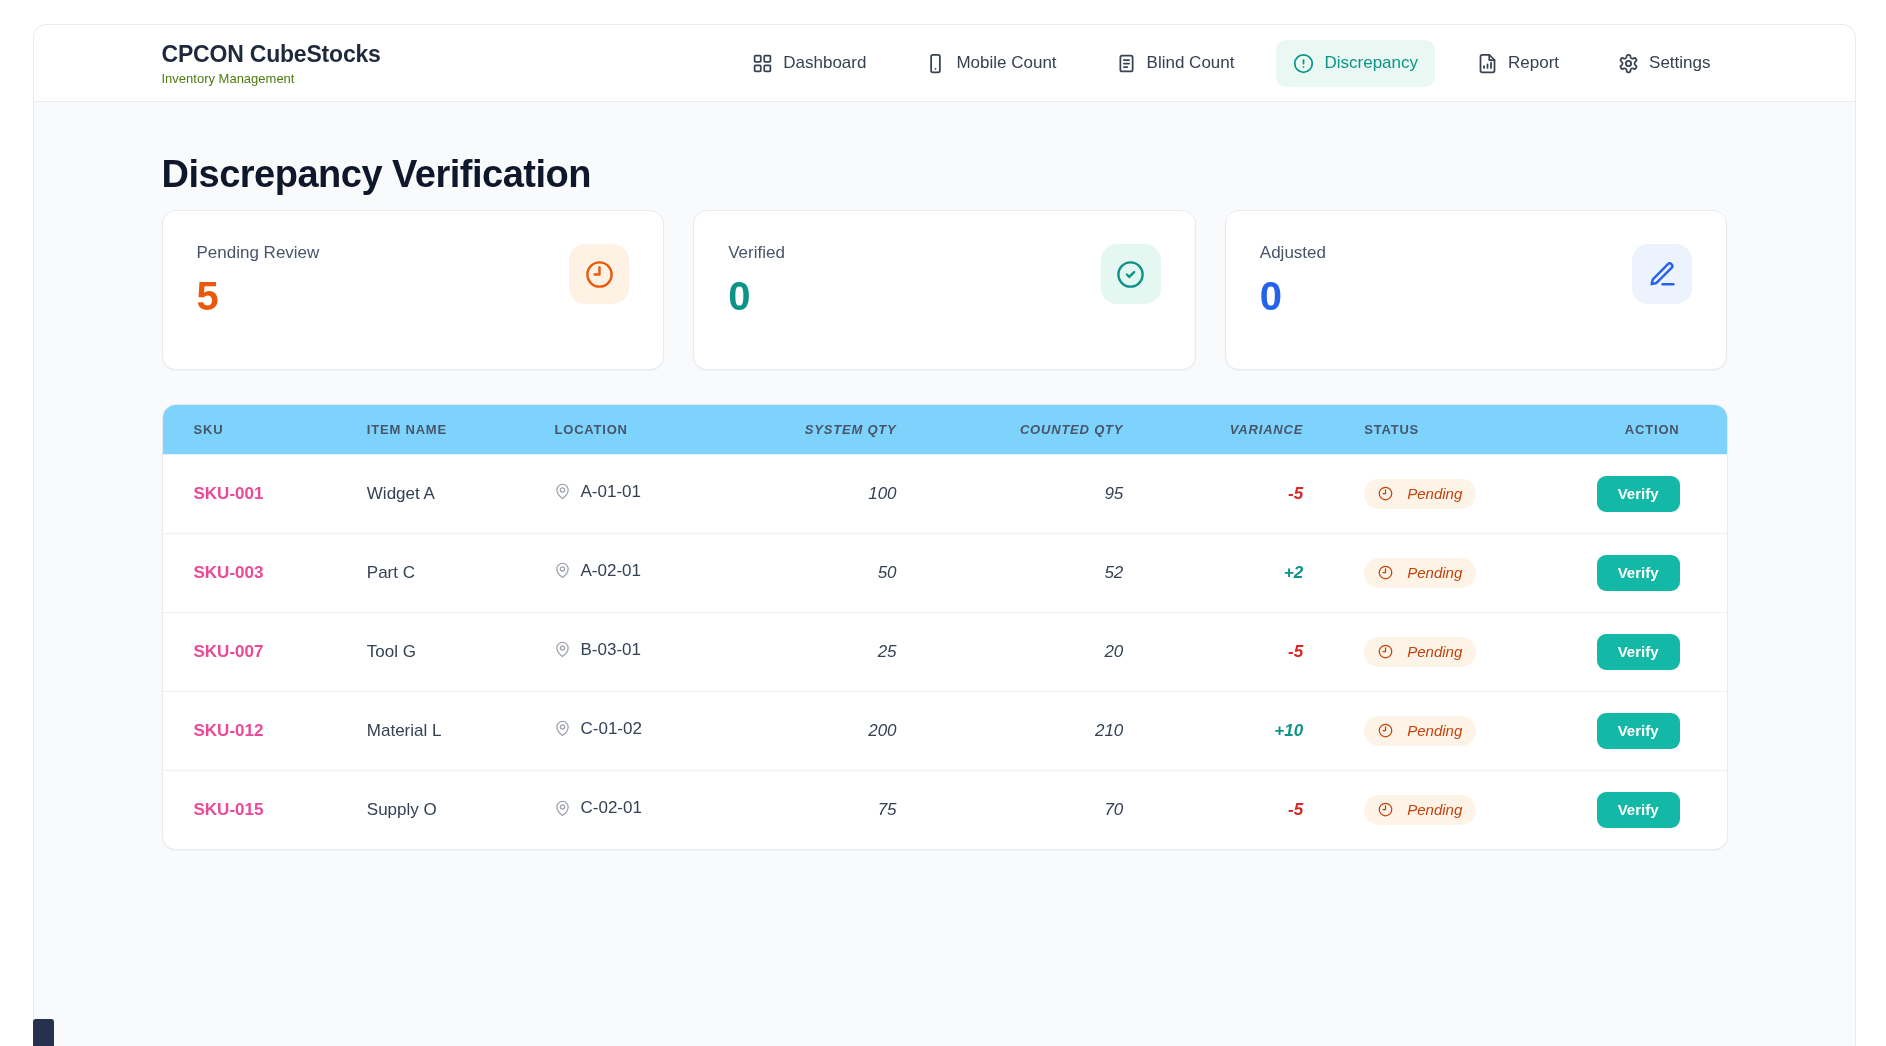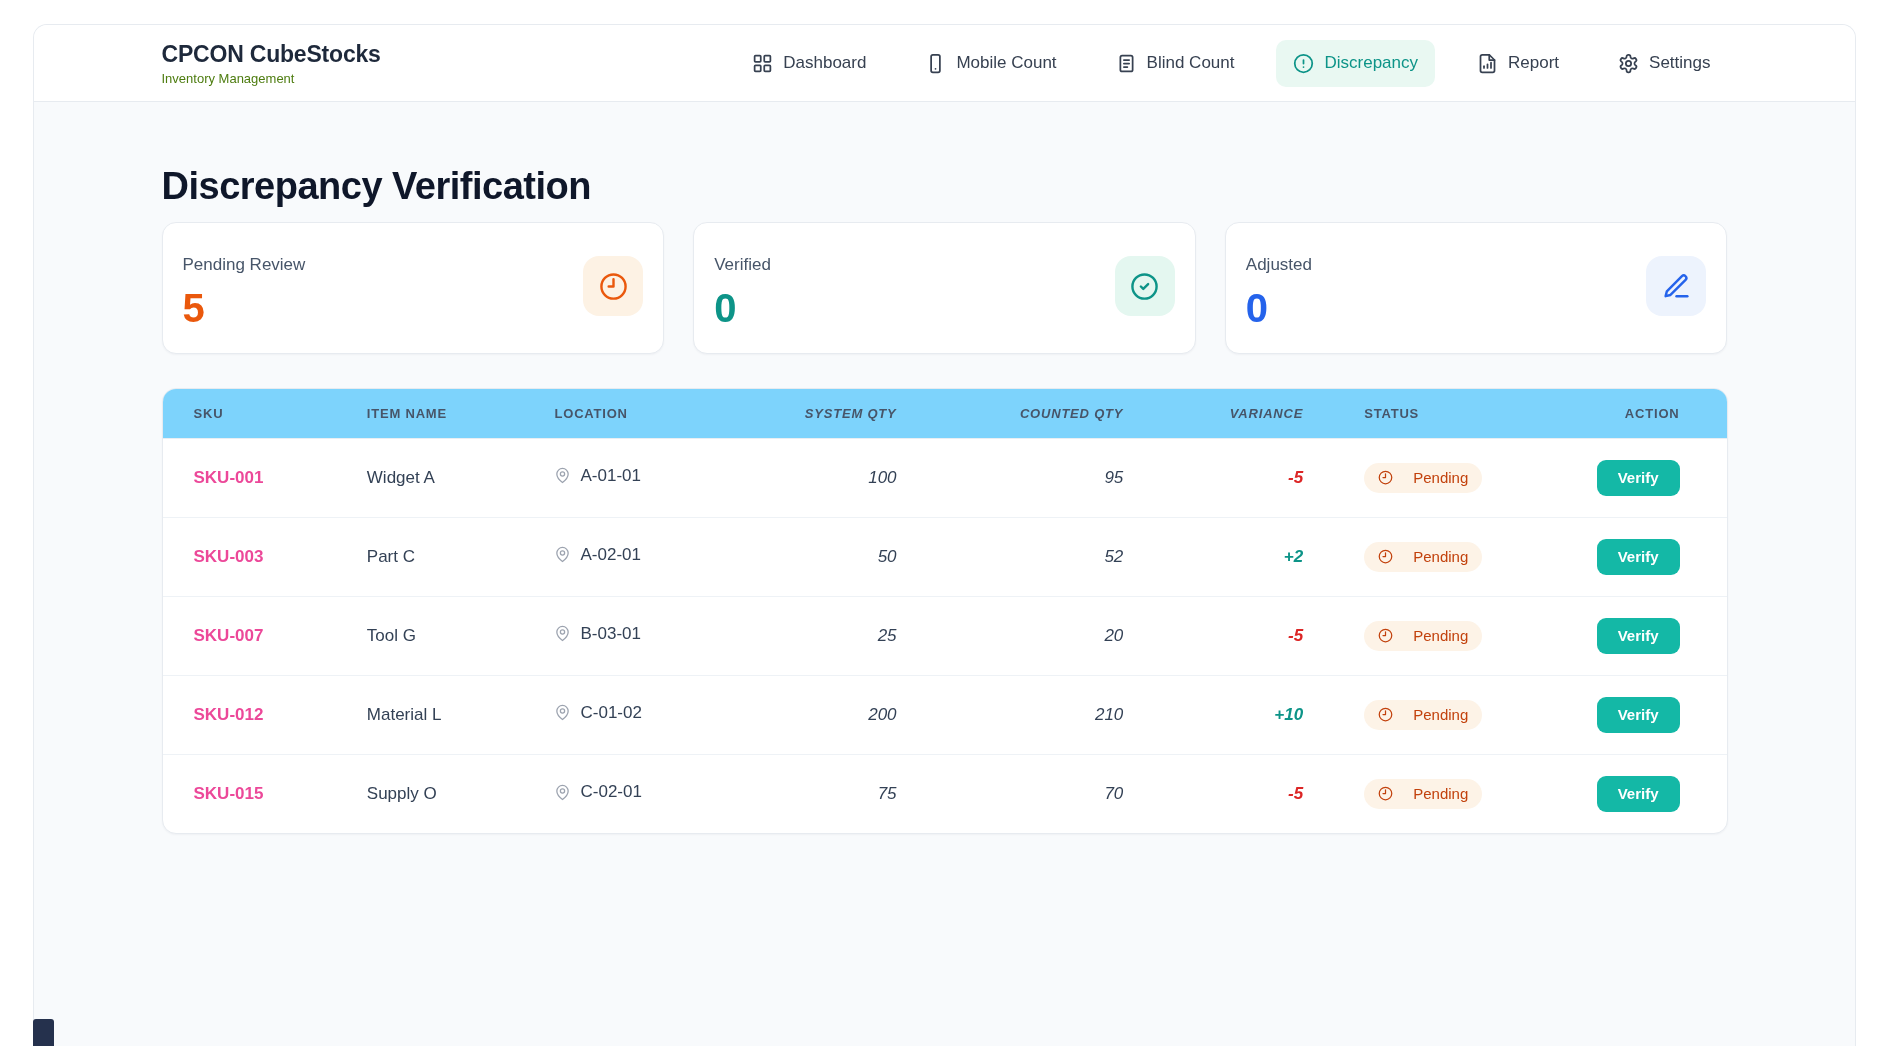--- a/index.html
+++ b/index.html
@@ -12,21 +12,21 @@
   }
   svg { fill: none; stroke: currentColor; stroke-width: 2; stroke-linecap: round; stroke-linejoin: round; display: block; }
 
   .app {
     position: absolute; top: 24px; left: 33px; right: 30px; bottom: 0;
     background: #f8fafc;
     border: 1px solid #e7ebf0; border-bottom: none;
     border-radius: 14px 14px 0 0;
     overflow: hidden;
   }
-  .container { width: 1566px; margin: 16px auto; }
+  .container { width: 1566px; margin: 4px auto; }
 
   
   header { background: #fff; border-bottom: 1px solid #e7ebf0; height: 77px; display: flex; align-items: center; }
   .header-inner { display: flex; align-items: center; justify-content: space-between; }
   .brand-name { font-size: 23px; font-weight: 700; color: #1e293b; letter-spacing: -0.2px; }
   .brand-sub  { font-size: 13px; color: #4d7c0f; margin-top: 3px; }
   nav { display: flex; align-items: center; gap: 25px; }
   .nav-item {
     display: flex; align-items: center; gap: 10px;
     font-size: 17px; color: #374151; padding: 13px 17px;
@@ -37,21 +37,21 @@
 
   
   main { padding-top: 47px; }
   h1 { margin: 0 0 14px; font-size: 38px; font-weight: 700; color: #0f172a; letter-spacing: -0.5px; }
   .subtitle { margin: 0 0 38px; font-size: 19px; color: #475569; }
 
   
   .stats { display: grid; grid-template-columns: 1fr 1fr 1fr; gap: 29px; }
   .stat-card {
     background: #fff; border: 1px solid #e7ebf0; border-radius: 14px;
-    height: 132px; padding: 32px 20px;
+    height: 160px; padding: 32px 34px;
     display: flex; justify-content: space-between; align-items: flex-start;
     box-shadow: 0 1px 2px rgba(16,24,40,.04);
   }
   .stat-label { font-size: 17px; color: #475569; margin-bottom: 13px; }
   .stat-value { font-size: 40px; font-weight: 700; line-height: 1; }
   .stat-iconbox { width: 60px; height: 60px; border-radius: 16px; display: flex; align-items: center; justify-content: center; margin-top: 1px; }
   .stat-iconbox svg { width: 29px; height: 29px; }
 
   
   .table-card {
@@ -70,23 +70,23 @@
   td.c-sku { font-weight: 700; color: #ec4899; }
   th.c-num, td.c-num, th.c-var, td.c-var { text-align: right; font-style: italic; }
   th.c-status, td.c-status { padding-left: 60px; }
   th.c-action, td.c-action { text-align: right; padding-right: 47px; }
   .loc-wrap { display: inline-flex; align-items: center; gap: 9px; }
   .pin svg { width: 17px; height: 17px; color: #9ca3af; stroke-width: 1.8; }
   td.c-var span { font-weight: 700; }
   .positive { color: var(--teal); }
   .negative { color: var(--red); }
   .badge {
-    display: inline-flex; align-items: center; gap: 20px;
+    display: inline-flex; align-items: center; gap: 14px;
     background: var(--badge-bg); color: var(--badge-text);
-    font-size: 15px; font-weight: 500; padding: 6px 14px 7px; border-radius: 999px;
+    font-size: 15px; font-weight: 500; padding: 6px 14px 7px; border-radius: 999px; font-style: italic;
   }
   .badge svg { width: 15px; height: 15px; }
   .verify-btn {
     background: var(--verify); color: #fff; border: none;
     font-family: "Liberation Sans", sans-serif; font-size: 15px; font-weight: 700;
     padding: 9px 21px 10px; border-radius: 9px; cursor: pointer;
   }
 
   .corner-fragment {
     position: absolute; left: 33px; bottom: 0; width: 21px; height: 27px;

